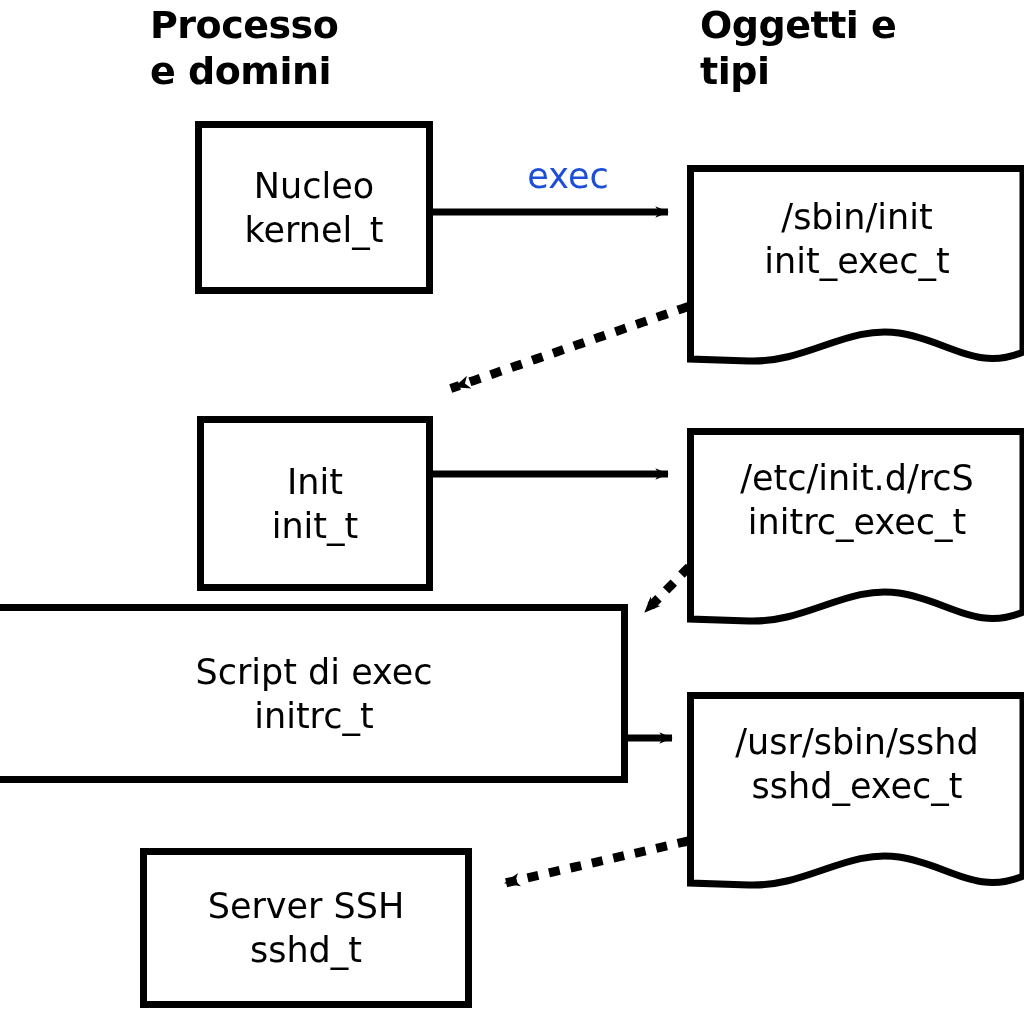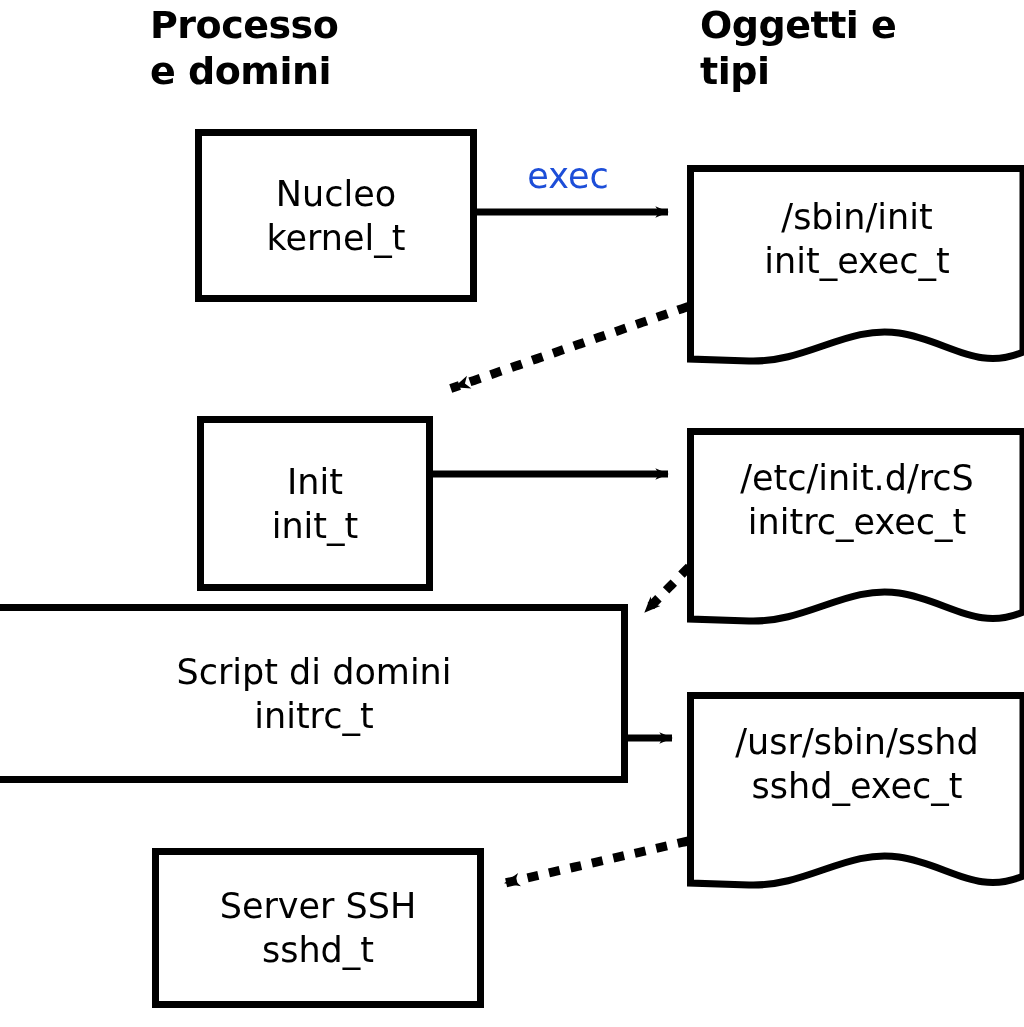--- a/index.html
+++ b/index.html
@@ -103,36 +103,36 @@
       <line x1="628" y1="738" x2="672" y2="738" stroke="#000000" stroke-width="7" marker-end="url(#arrowSolid)"></line>
     </g>
 
     <g>
       <line x1="684" y1="842" x2="505" y2="883" stroke="#000000" stroke-width="9" stroke-dasharray="2 20" stroke-linecap="square" marker-end="url(#arrowDot)"></line>
     </g>
   </svg>
 
   <div class="edge-label" style="left:468px;top:156px;width:200px;">exec</div>
 
-  <div class="proc-box" style="left:195px;top:129px;width:282px;height:173px;">
+  <div class="proc-box" style="left:195px;top:121px;width:238px;height:173px;">
     <div class="proc-label">Nucleo
 kernel_t</div>
   </div>
 
   <div class="proc-box" style="left:197px;top:368px;width:236px;height:175px;margin-top:48px;">
     <div class="proc-label">Init
 init_t</div>
   </div>
 
   <div class="proc-box" style="left:-8px;top:604px;width:636px;height:179px;">
-    <div class="proc-label" style="padding-left:8px;">Script di domini
+    <div class="proc-label" style="padding-left:8px;">Script di exec
 initrc_t</div>
   </div>
 
-  <div class="proc-box" style="left:152px;top:848px;width:332px;height:160px;">
+  <div class="proc-box" style="left:140px;top:848px;width:332px;height:160px;">
     <div class="proc-label">Server SSH
 sshd_t</div>
   </div>
 
   <div class="doc-wrap" style="left:687px;top:165px;width:340px;height:215px;">
     <svg width="340" height="215" viewBox="0 0 340 215" xmlns="http://www.w3.org/2000/svg">
       <path d="M3.5,3.5 L336,3.5 L336,187 C290,207 260,175 212,168 C160,160 120,198 62,196 L3.5,194 Z" fill="#ffffff" stroke="#000000" stroke-width="7" stroke-linejoin="miter"></path>
     </svg>
     <div class="doc-label" style="top:30px;">/sbin/init
 init_exec_t</div>

